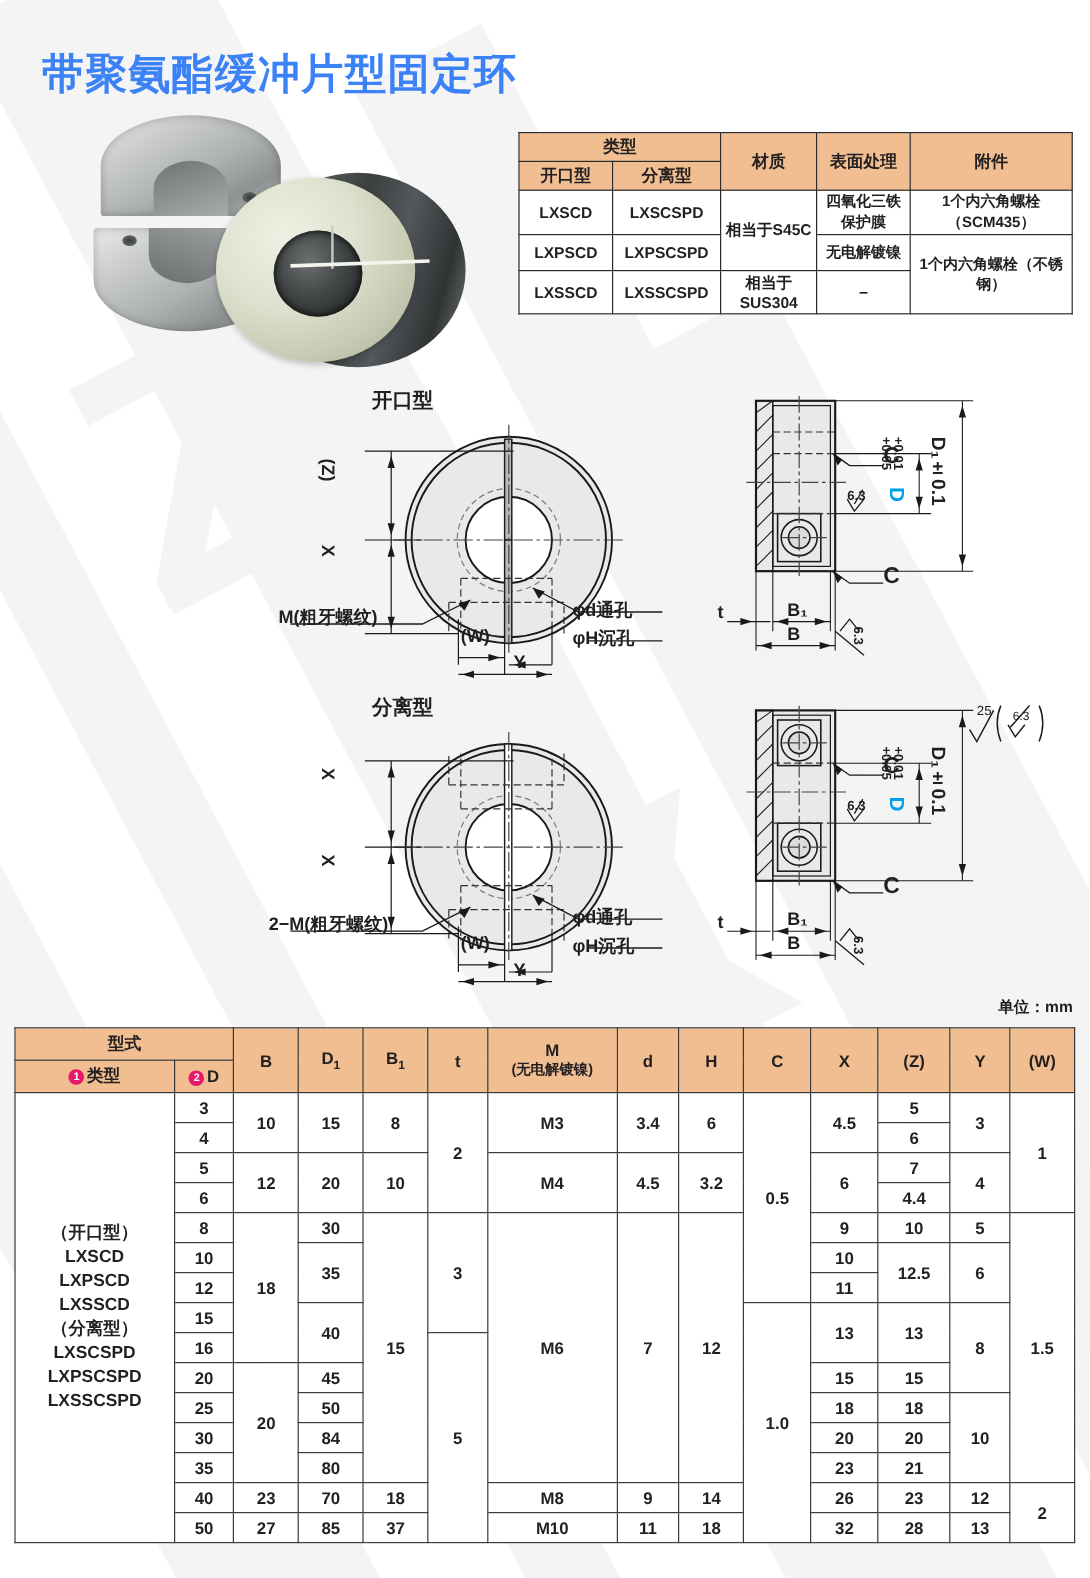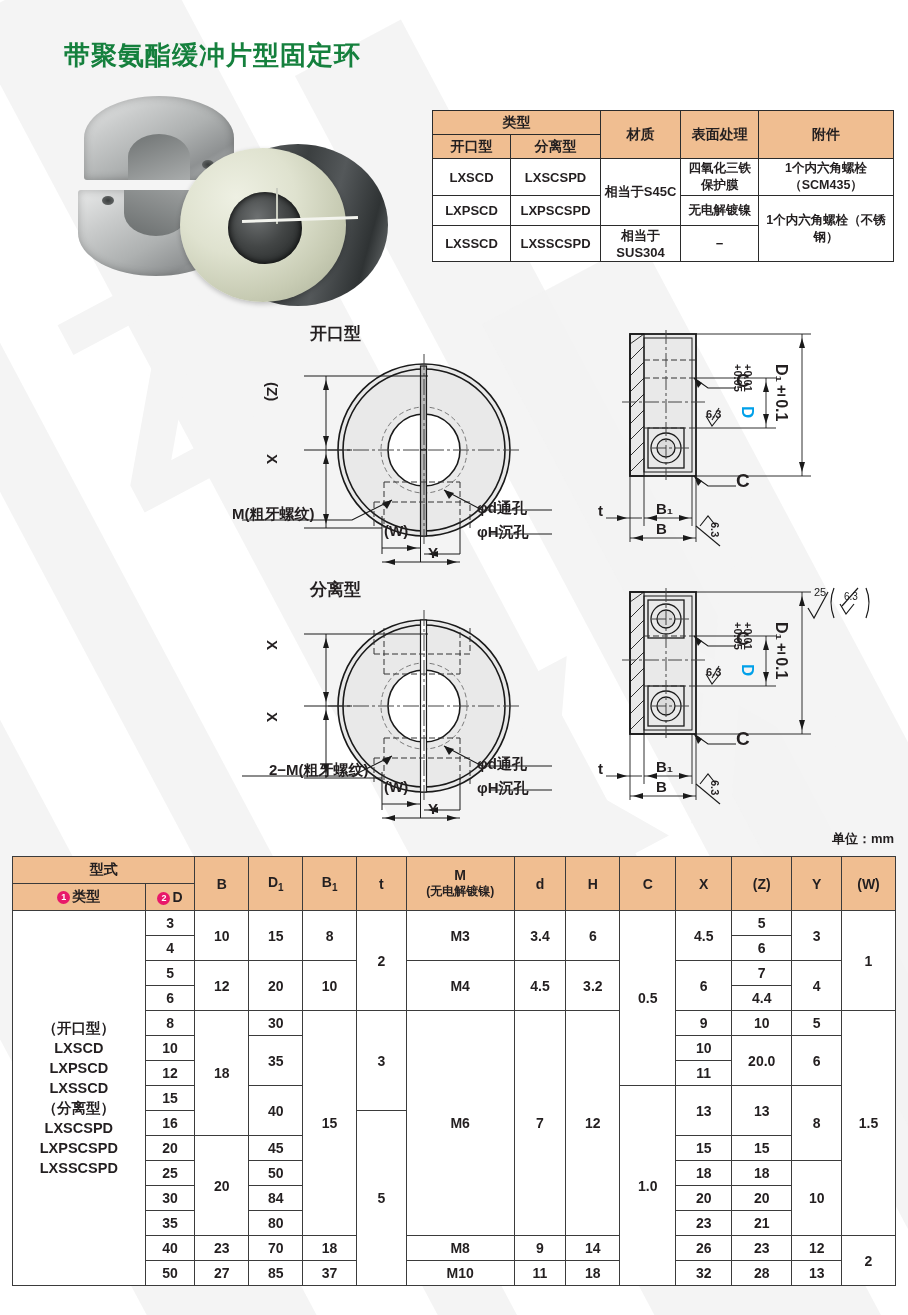--- a/index.html
+++ b/index.html
@@ -9,22 +9,22 @@
     color:#231f20;
   }
   
   .watermark{position:absolute;inset:0;overflow:hidden;pointer-events:none;z-index:0;}
   .wm-band{position:absolute;background:#f2f2f2;transform:rotate(-28deg);opacity:.85;}
   .wm-txt{position:absolute;font-size:300px;font-weight:700;color:#f4f4f4;
           transform:rotate(-28deg);letter-spacing:20px;white-space:nowrap;user-select:none;}
   .layer{position:relative;z-index:2;}
 
   
-  .title{position:absolute;left:64px;top:38px;font-size:26px;font-weight:700;
-         color:#15803d;letter-spacing:1px;}
+  .title{position:absolute;left:35px;top:38px;font-size:35px;font-weight:700;
+         color:#3b82f6;letter-spacing:1px;}
 
   
   .photo{position:absolute;left:62px;top:88px;width:330px;height:222px;}
   .coll{position:absolute;}
 
   
   .half{position:absolute;background:
       linear-gradient(150deg,#e9eaea 0%,#c9cbcb 28%,#aeb1b1 55%,#8e9192 78%,#bfc2c2 100%);
       box-shadow:inset 0 0 8px rgba(0,0,0,.25);}
   .halfTop{left:22px;top:8px;width:150px;height:84px;
@@ -374,21 +374,21 @@
     <g stroke="#1a1a1a" stroke-width="1.1" fill="none">
       <path d="M10 198 H120 L160 178"></path>
       <path d="M320 188 H250 L212 168"></path>
       <path d="M320 212 H258"></path>
     </g>
     <polygon points="160,178 150,181 155,187" fill="#1a1a1a"></polygon>
     <polygon points="212,168 222,171 217,177" fill="#1a1a1a"></polygon>
   </svg>
   <div class="dwg-label vtext" style="left:32px;top:62px;">X</div>
   <div class="dwg-label vtext" style="left:32px;top:134px;">X</div>
-  <div class="dwg-label" style="left:-8px;top:183px;margin-left:45px;">2−M(粗牙螺纹)</div>
+  <div class="dwg-label" style="left:-8px;top:183px;">2−M(粗牙螺纹)</div>
   <div class="dwg-label" style="left:152px;top:200px;">(W)</div>
   <div class="dwg-label" style="left:196px;top:222px;">Y</div>
   <div class="dwg-label" style="left:245px;top:177px;">φd通孔</div>
   <div class="dwg-label" style="left:245px;top:201px;">φH沉孔</div>
 </div>
 
 <div class="dwg" style="left:596px;top:588px;width:300px;height:230px;">
   <svg width="300" height="230">
     <rect x="34" y="4" width="66" height="142" fill="#e9e9e9" stroke="#1a1a1a" stroke-width="1.8"></rect>
     <rect x="34" y="4" width="14" height="142" fill="none" stroke="#1a1a1a" stroke-width="1.2"></rect>
@@ -592,21 +592,21 @@
           <td rowspan="9">12</td>
           <td>9</td>
           <td>10</td>
           <td>5</td>
           <td rowspan="9">1.5</td>
         </tr>
         <tr>
           <td>10</td>
           <td rowspan="2">35</td>
           <td>10</td>
-          <td rowspan="2">20.0</td>
+          <td rowspan="2">12.5</td>
           <td rowspan="2">6</td>
         </tr>
         <tr>
           <td>12</td>
           <td>11</td>
         </tr>
         <tr>
           <td>15</td>
           <td rowspan="2">40</td>
           <td rowspan="8">1.0</td>

